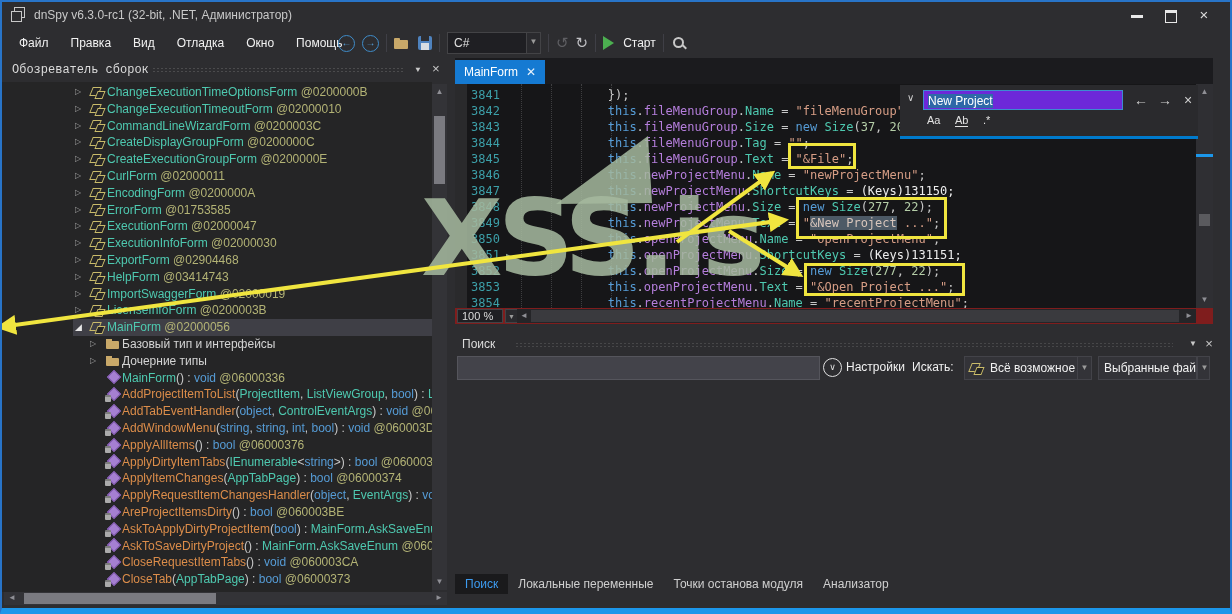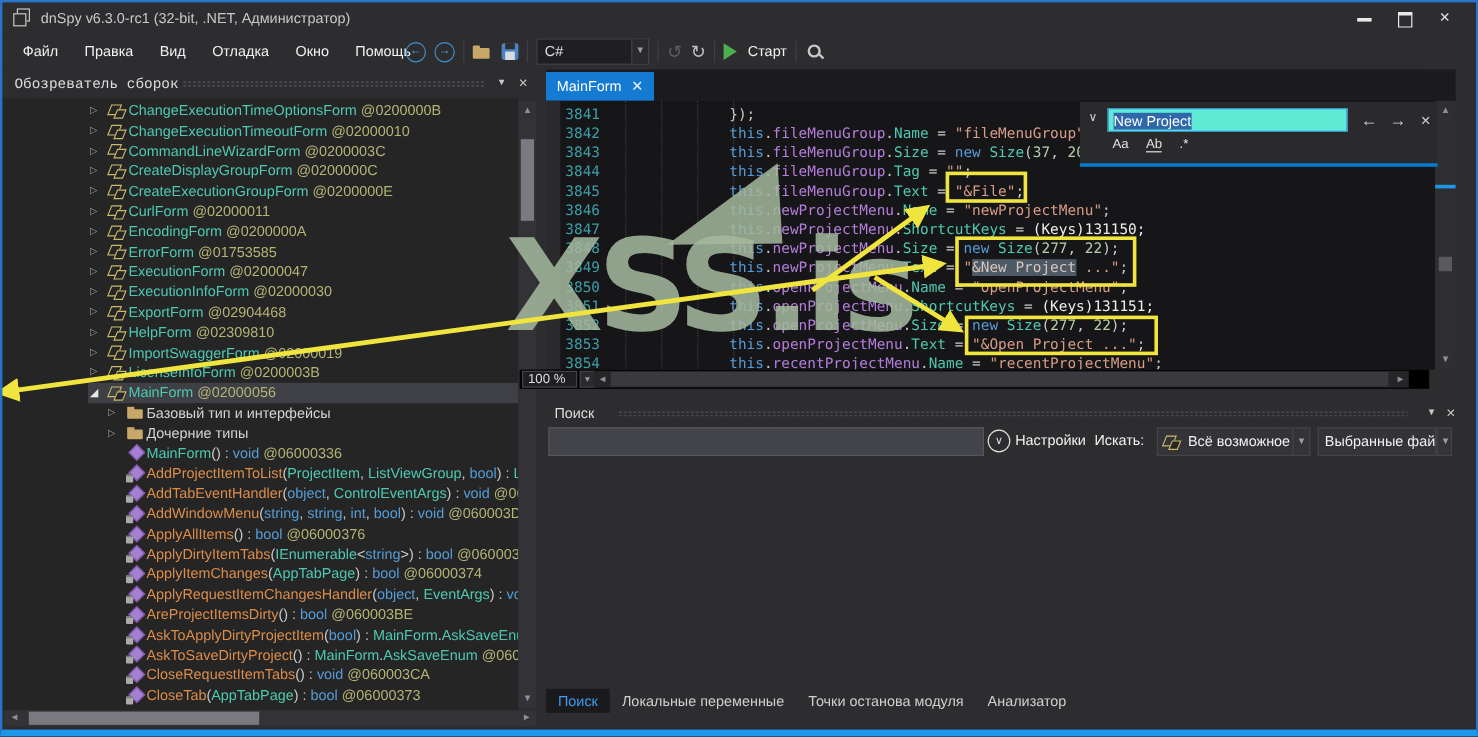--- a/index.html
+++ b/index.html
@@ -78,30 +78,30 @@
   .cline{display:flex;height:16px;line-height:16px;font-family:"DejaVu Sans Mono",monospace;font-size:12px;white-space:pre;}
   .ln{width:45px;flex:none;text-align:right;color:#3C9FA8;}
   .lt{margin-left:21px;}
   .tk-k{color:#569CD6}.tk-t,.tk-pr,.tk-cls{color:#4EC9B0}.tk-f{color:#B57EDC}
   .tk-s{color:#D69D85}.tk-sel{color:#D8C6BC;background:#4D5A66}
   .tk-n{color:#B5CEA8}.tk-o{color:#C8C8C8}.tk-w{color:#EDEDED}
   .tk-m{color:#DC8D4A}.tk-tok{color:#B3B375}.tk-pl{color:#D4D4D4}
   .ed-vscroll{position:absolute;left:1196px;top:84px;width:17px;height:224px;background:#2F2F33;}
   .ed-marker{position:absolute;left:0;top:70px;width:100%;height:3px;background:#1C97EA;}
   .ed-thumb{position:absolute;left:3px;top:130px;width:11px;height:12px;background:#5A5A5E;}
-  .ed-hrow{position:absolute;left:433px;top:308px;width:758px;height:16px;background:#000000;text-decoration:underline;}
+  .ed-hrow{position:absolute;left:455px;top:308px;width:758px;height:16px;background:#7f1d1d;text-decoration:underline;}
   .zoombox{position:absolute;left:2px;top:1px;width:46px;height:14px;background:#1F1F23;border:1px solid #434346;color:#DCDCDC;font-size:11px;line-height:13px;padding-left:4px;box-sizing:border-box;}
   .zoombtn{position:absolute;left:50px;top:1px;width:13px;height:14px;background:#2A2A2E;border:1px solid #434346;color:#9A9A9A;font-size:7px;text-align:center;line-height:13px;box-sizing:border-box;}
   .ed-hscroll{position:absolute;left:62px;top:1px;width:679px;height:14px;background:#252528;}
   .ed-hthumb{position:absolute;left:14px;top:1px;width:648px;height:12px;background:#3A3A3E;}
 
   
   .find{position:absolute;left:900px;top:85px;width:298px;height:51px;background:#2A2A2D;border-bottom:3px solid #007ACC;z-index:20;}
   .find .chev{position:absolute;left:7px;top:7px;color:#D0D0D0;font-size:10px;}
-  .find-input{position:absolute;left:23px;top:5px;width:200px;height:20px;background:#5eead4;border:1px solid #3C8CD0;line-height:20px;padding-left:4px;box-sizing:border-box;}
+  .find-input{position:absolute;left:23px;top:5px;width:200px;height:20px;background:#6d28d9;border:1px solid #3C8CD0;line-height:20px;padding-left:4px;box-sizing:border-box;}
   .find-input .selv{background:#2E68A8;color:#FFFFFF;}
   .find .nav{position:absolute;top:5px;color:#D0D0D0;font-size:14px;line-height:20px;}
   .find .opt{position:absolute;top:29px;color:#E2E2E2;font-size:11px;}
   .opt-word{border-bottom:1px solid #E2E2E2;}
 
   
   .bp-header{position:absolute;left:455px;top:334px;width:758px;height:20px;line-height:20px;}
   .bp-title{position:absolute;left:7px;color:#DCDCDC;}
   .bp-grip{position:absolute;left:60px;right:40px;top:8px;height:5px;
         background-image:radial-gradient(rgba(255,255,255,0.12) 1px,transparent 1px);background-size:4px 3px;}
@@ -177,21 +177,21 @@
       <div class="trow c"><span class="exp">▷</span><span class="ticon i-cls"></span><span class="lbl"><span class="tk-cls">ChangeExecutionTimeoutForm</span><span class="tk-tok"> @02000010</span></span></div>
       <div class="trow c"><span class="exp">▷</span><span class="ticon i-cls"></span><span class="lbl"><span class="tk-cls">CommandLineWizardForm</span><span class="tk-tok"> @0200003C</span></span></div>
       <div class="trow c"><span class="exp">▷</span><span class="ticon i-cls"></span><span class="lbl"><span class="tk-cls">CreateDisplayGroupForm</span><span class="tk-tok"> @0200000C</span></span></div>
       <div class="trow c"><span class="exp">▷</span><span class="ticon i-cls"></span><span class="lbl"><span class="tk-cls">CreateExecutionGroupForm</span><span class="tk-tok"> @0200000E</span></span></div>
       <div class="trow c"><span class="exp">▷</span><span class="ticon i-cls"></span><span class="lbl"><span class="tk-cls">CurlForm</span><span class="tk-tok"> @02000011</span></span></div>
       <div class="trow c"><span class="exp">▷</span><span class="ticon i-cls"></span><span class="lbl"><span class="tk-cls">EncodingForm</span><span class="tk-tok"> @0200000A</span></span></div>
       <div class="trow c"><span class="exp">▷</span><span class="ticon i-cls"></span><span class="lbl"><span class="tk-cls">ErrorForm</span><span class="tk-tok"> @01753585</span></span></div>
       <div class="trow c"><span class="exp">▷</span><span class="ticon i-cls"></span><span class="lbl"><span class="tk-cls">ExecutionForm</span><span class="tk-tok"> @02000047</span></span></div>
       <div class="trow c"><span class="exp">▷</span><span class="ticon i-cls"></span><span class="lbl"><span class="tk-cls">ExecutionInfoForm</span><span class="tk-tok"> @02000030</span></span></div>
       <div class="trow c"><span class="exp">▷</span><span class="ticon i-cls"></span><span class="lbl"><span class="tk-cls">ExportForm</span><span class="tk-tok"> @02904468</span></span></div>
-      <div class="trow c"><span class="exp">▷</span><span class="ticon i-cls"></span><span class="lbl"><span class="tk-cls">HelpForm</span><span class="tk-tok"> @02309810</span></span></div>
+      <div class="trow c"><span class="exp">▷</span><span class="ticon i-cls"></span><span class="lbl"><span class="tk-cls">HelpForm</span><span class="tk-tok"> @03414743</span></span></div>
       <div class="trow c"><span class="exp">▷</span><span class="ticon i-cls"></span><span class="lbl"><span class="tk-cls">ImportSwaggerForm</span><span class="tk-tok"> @02000019</span></span></div>
       <div class="trow c"><span class="exp">▷</span><span class="ticon i-cls"></span><span class="lbl"><span class="tk-cls">LicenseInfoForm</span><span class="tk-tok"> @0200003B</span></span></div>
       <div class="trow c sel"><span class="exp">◢</span><span class="ticon i-cls"></span><span class="lbl"><span class="tk-cls">MainForm</span><span class="tk-tok"> @02000056</span></span></div>
       <div class="trow fo"><span class="exp">▷</span><span class="ticon i-fold2"></span><span class="lbl"><span class="tk-pl">Базовый тип и интерфейсы</span></span></div>
       <div class="trow fo"><span class="exp">▷</span><span class="ticon i-fold2"></span><span class="lbl"><span class="tk-pl">Дочерние типы</span></span></div>
       <div class="trow ct"><span class="exp"></span><span class="ticon i-meth"></span><span class="lbl"><span class="tk-cls">MainForm</span><span class="tk-o">() : </span><span class="tk-k">void</span><span class="tk-tok"> @06000336</span></span></div>
       <div class="trow m"><span class="exp"></span><span class="ticon i-meth i-lock"></span><span class="lbl"><span class="tk-m">AddProjectItemToList</span><span class="tk-o">(</span><span class="tk-t">ProjectItem</span><span class="tk-o">, </span><span class="tk-t">ListViewGroup</span><span class="tk-o">, </span><span class="tk-k">bool</span><span class="tk-o">) : </span><span class="tk-t">ListViewItem</span></span></div>
       <div class="trow m"><span class="exp"></span><span class="ticon i-meth i-lock"></span><span class="lbl"><span class="tk-m">AddTabEventHandler</span><span class="tk-o">(</span><span class="tk-k">object</span><span class="tk-o">, </span><span class="tk-t">ControlEventArgs</span><span class="tk-o">) : </span><span class="tk-k">void</span><span class="tk-tok"> @060003</span></span></div>
       <div class="trow m"><span class="exp"></span><span class="ticon i-meth i-lock"></span><span class="lbl"><span class="tk-m">AddWindowMenu</span><span class="tk-o">(</span><span class="tk-k">string</span><span class="tk-o">, </span><span class="tk-k">string</span><span class="tk-o">, </span><span class="tk-k">int</span><span class="tk-o">, </span><span class="tk-k">bool</span><span class="tk-o">) : </span><span class="tk-k">void</span><span class="tk-tok"> @060003D</span></span></div>
       <div class="trow m"><span class="exp"></span><span class="ticon i-meth i-lock"></span><span class="lbl"><span class="tk-m">ApplyAllItems</span><span class="tk-o">() : </span><span class="tk-k">bool</span><span class="tk-tok"> @06000376</span></span></div>

